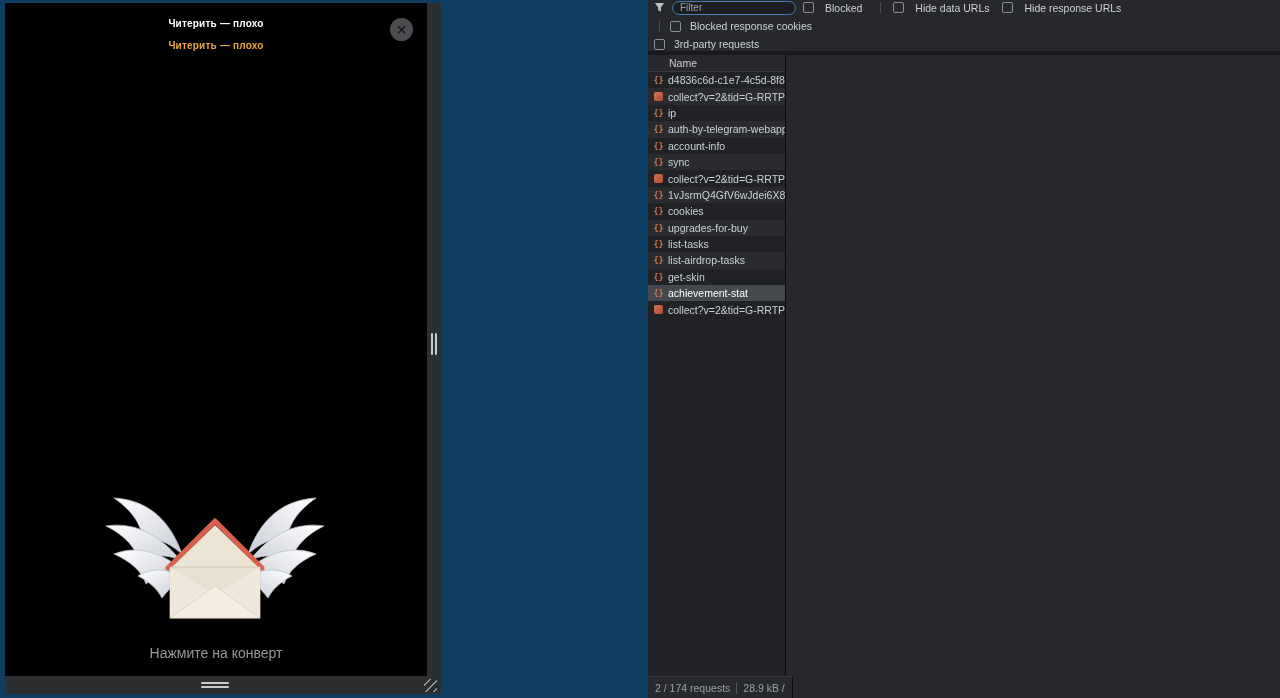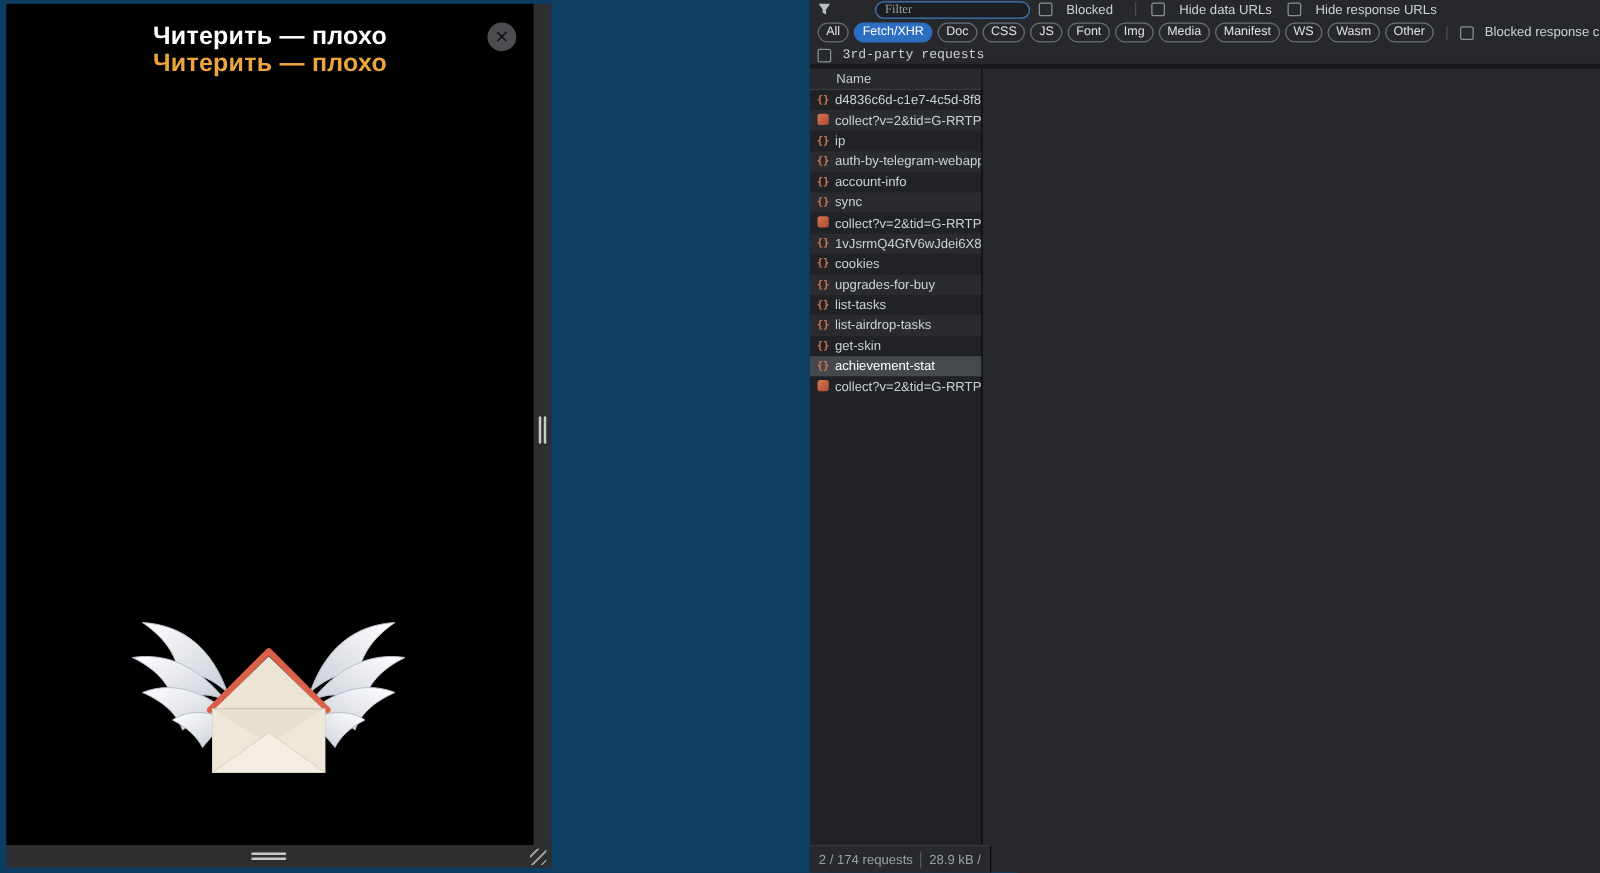--- a/index.html
+++ b/index.html
@@ -8,21 +8,21 @@
   .abs{position:absolute;}
 
   
   #phone-screen{left:5px;top:3px;width:422px;height:673px;background:#000;overflow:hidden;}
   #side-strip{left:427px;top:3px;width:14px;height:691px;background:#2d2e30;}
   #bottom-strip{left:5px;top:676px;width:436px;height:18px;background:#2d2e30;}
   .vgrip-line{position:absolute;width:2px;height:22px;background:#c9cacc;border-radius:1px;}
   .hgrip-line{position:absolute;width:28px;height:2px;background:#c9cacc;border-radius:1px;}
   #corner-grip{position:absolute;right:4px;top:3px;width:13px;height:13px;
       background:repeating-linear-gradient(135deg,transparent 0 4px,#97989a 4px 5.5px);}
-  .app-title{width:100%;text-align:center;font-weight:bold;font-size:20px;letter-spacing:.2px;}
+  .app-title{width:100%;text-align:center;font-weight:bold;font-size:10px;letter-spacing:.2px;}
   #app-title-1{top:15px;color:#ffffff;}
   #app-title-2{top:37px;color:#eda63e;}
   #close-btn{left:385px;top:15px;width:23px;height:23px;border-radius:50%;background:#4b4d50;
       color:#141414;font-size:14px;font-weight:bold;display:flex;align-items:center;justify-content:center;cursor:pointer;}
   #achv-card{left:102px;top:192px;width:216px;height:197px;border-radius:22px;
       background:linear-gradient(180deg,#16171c 0%,#1d1e24 45%,#101115 100%);
       box-shadow:0 0 24px rgba(90,70,160,.10);}
   #badge-ring{position:absolute;left:60px;top:14px;width:96px;height:96px;border-radius:50%;
       background:conic-gradient(from 220deg,#c23a8a,#7a4dd8,#2f7fd8,#2fc8a8,#b8c83a,#d87a3a,#c23a8a);
       display:flex;align-items:center;justify-content:center;}
@@ -39,23 +39,23 @@
   #stat-caption{top:176px;width:100%;text-align:center;font-size:10.5px;color:#dddddd;}
   #envelope-wrap{left:95px;top:489px;width:230px;height:150px;cursor:pointer;}
   #tap-hint{top:642px;width:100%;text-align:center;font-size:14px;color:#979797;}
 
   
   #devtools{left:648px;top:0;width:632px;height:698px;background:#27282b;color:#cdd1d5;font-size:10.5px;}
   #dt-toolbar{position:absolute;left:0;top:0;width:632px;height:51px;background:#27282b;}
   .tb-row{position:absolute;left:6px;display:flex;align-items:center;}
   #tb-row1{top:0;height:15px;gap:7px;}
   #tb-row2{top:15px;height:22px;gap:5px;}
-  #tb-row3{top:37px;height:14px;gap:5px;font-family:Liberation Mono, monospace;}
+  #tb-row3{top:37px;height:14px;gap:5px;}
   #filter-input{width:108px;height:12px;background:#1d1e21;border:1px solid #3e7cbd;border-radius:7px;
-      color:#cdd1d5;font-size:10px;padding:0 7px;outline:none;font-family:Liberation Serif, serif;margin-left:28px;}
+      color:#cdd1d5;font-size:10px;padding:0 7px;outline:none;font-family:Liberation Sans, sans-serif;}
   #filter-input::placeholder{color:#9aa0a6;}
   .cb{width:9px;height:9px;border:1px solid #8b9096;border-radius:2px;display:inline-block;flex:0 0 auto;cursor:pointer;}
   .cb-label{margin-left:4px;margin-right:6px;white-space:nowrap;}
   .tb-div{width:1px;height:11px;background:#4b4d51;margin:0 5px;}
   .chip{border:1px solid #6b6f74;border-radius:8px;padding:1px 6px;font-size:10px;color:#dfe2e5;
       white-space:nowrap;cursor:pointer;line-height:12px;}
   .chip.active{background:#2c6fc2;border-color:#2c6fc2;color:#fff;}
   #dt-gap{position:absolute;left:0;top:51px;width:632px;height:4px;background:#19191b;}
 
   
@@ -115,20 +115,21 @@
         <path d="M68,76 L115,29 L162,76" fill="none" stroke="#db604a" stroke-width="5" stroke-linejoin="round" stroke-linecap="round"></path>
         <polygon points="72,75 115,33 158,75" fill="#ece4d4"></polygon>
         <polygon points="70,75 160,75 115,112" fill="#d8cfbc"></polygon>
         <rect x="70" y="75" width="90" height="51" fill="#e7dfcf" stroke="#cfc6b2" stroke-width="0.8"></rect>
         <polygon points="70,75 112,101 70,126" fill="#efe8da"></polygon>
         <polygon points="160,75 118,101 160,126" fill="#efe8da"></polygon>
         <polygon points="70,126 115,94 160,126" fill="#f4eee2" stroke="#d9d1bf" stroke-width="0.8"></polygon>
       </g>
     </svg>
   </div>
+  <div class="abs" id="tap-hint">Нажмите на конверт</div>
 </div>
 
 <div class="abs" id="side-strip">
   <div class="vgrip-line" style="left:4px;top:330px;"></div>
   <div class="vgrip-line" style="left:8px;top:330px;"></div>
 </div>
 <div class="abs" id="bottom-strip">
   <div class="hgrip-line" style="left:196px;top:6px;"></div>
   <div class="hgrip-line" style="left:196px;top:10px;"></div>
   <div id="corner-grip"></div>
@@ -144,34 +145,20 @@
       <input id="filter-input" placeholder="Filter" style="">
       <span class="cb"></span>
       <span class="cb-label">Blocked</span>
       <span class="tb-div"></span>
       <span class="cb"></span>
       <span class="cb-label">Hide data URLs</span>
       <span class="cb"></span>
       <span class="cb-label">Hide response URLs</span>
     </div>
     <div class="tb-row" id="tb-row2">
-      <span id="chips-row" style="display:flex;gap:4px;">
-          <span class="chip">All</span>
-          <span class="chip active">Fetch/XHR</span>
-          <span class="chip">Doc</span>
-          <span class="chip">CSS</span>
-          <span class="chip">JS</span>
-          <span class="chip">Font</span>
-          <span class="chip">Img</span>
-          <span class="chip">Media</span>
-          <span class="chip">Manifest</span>
-          <span class="chip">WS</span>
-          <span class="chip">Wasm</span>
-          <span class="chip">Other</span>
-        </span>
       <span class="tb-div"></span>
       <span class="cb"></span>
       <span class="cb-label">Blocked response cookies</span>
 
     </div>
     <div class="tb-row" id="tb-row3">
       <span class="cb"></span>
       <span class="cb-label">3rd-party requests</span>
     </div>
   </div>

